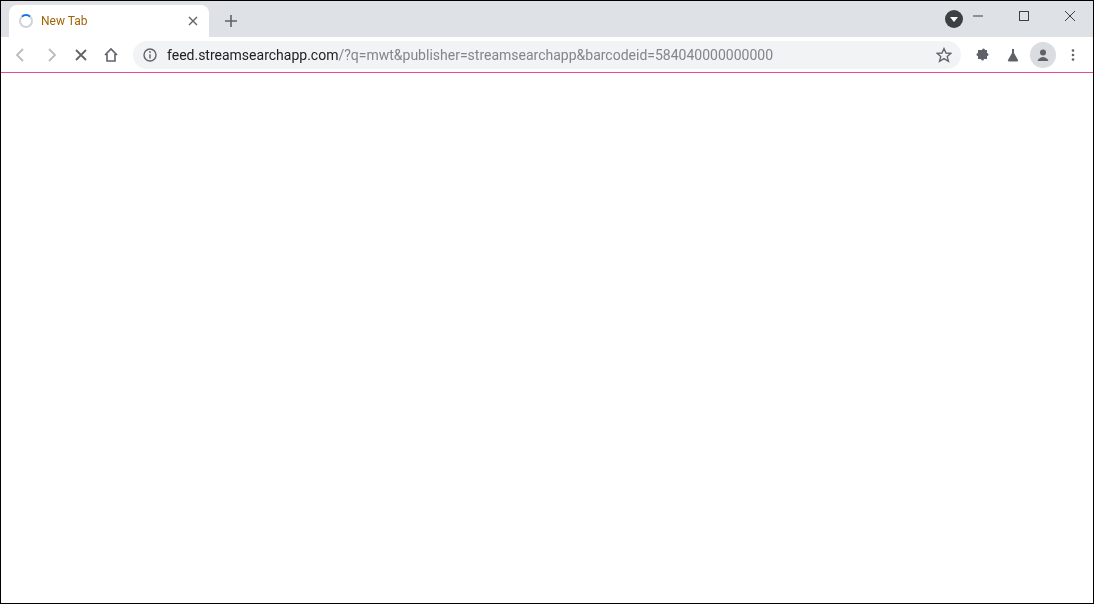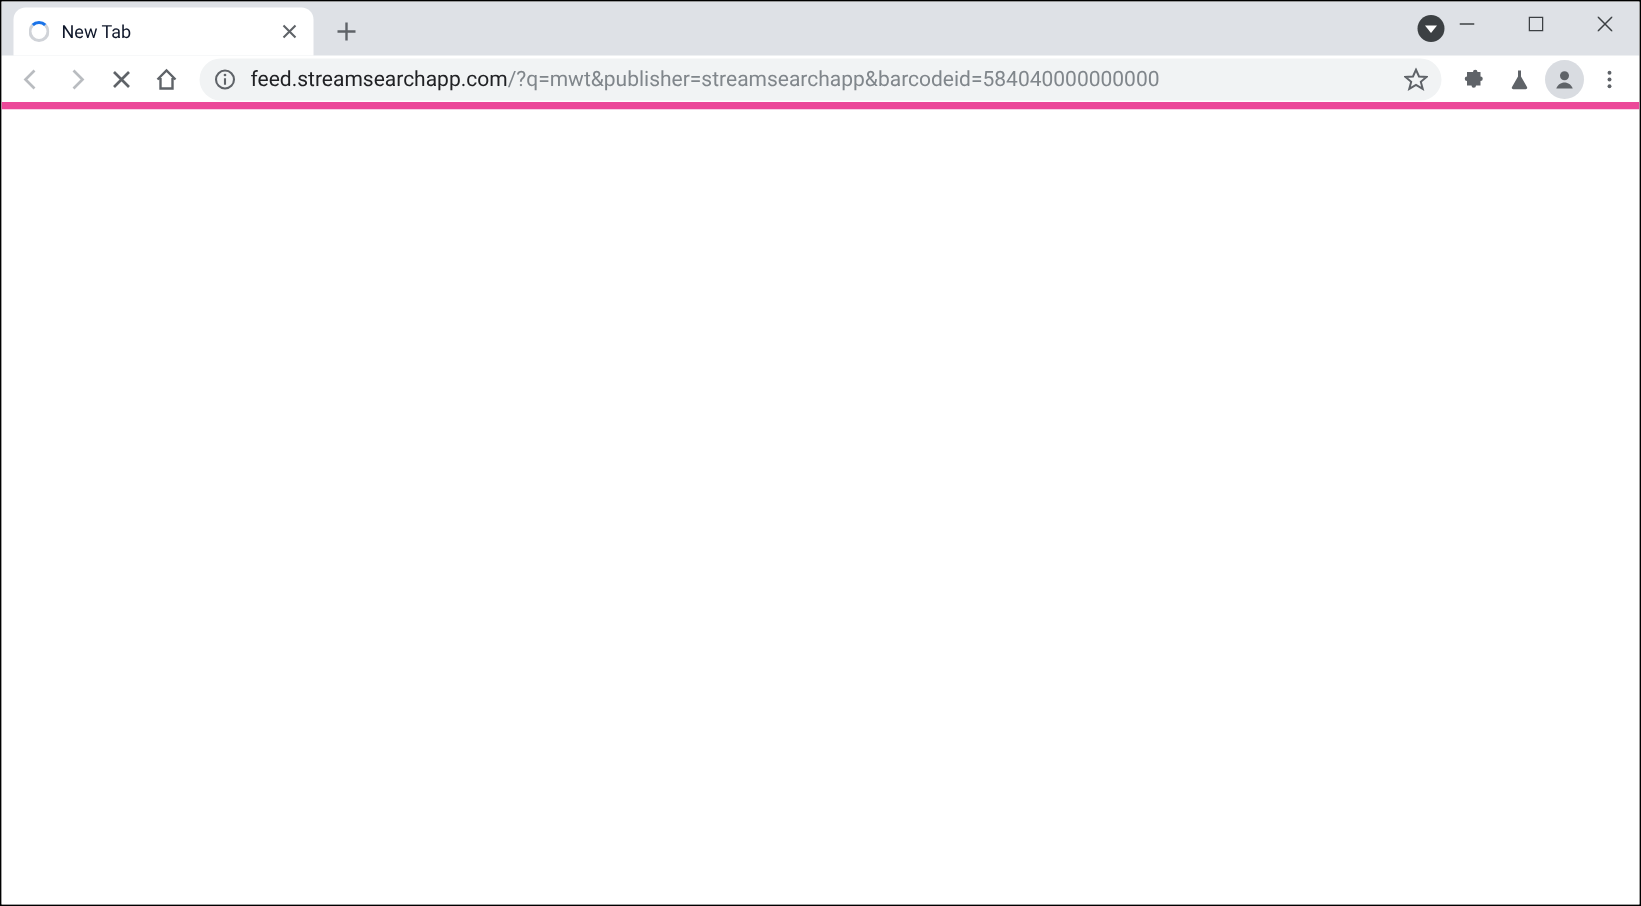--- a/index.html
+++ b/index.html
@@ -32,21 +32,21 @@
     display: flex;
     align-items: center;
     padding: 0 8px 0 10px;
     gap: 8px;
     margin-top: 4px;
     position: relative;
   }
   .tab-title {
     flex: 1;
     font-size: 12px;
-    color: #0f172a;
+    color: #a16207;
     white-space: nowrap;
     overflow: hidden;
     text-overflow: ellipsis;
   }
   .spinner {
     width: 14px; height: 14px;
     border: 2px solid #d0d3d8;
     border-top-color: #1a73e8;
     border-radius: 50%;
     animation: spin 1s linear infinite;
@@ -100,21 +100,21 @@
   }
 
   
   .toolbar {
     height: 36px;
     background: #ffffff;
     display:flex;
     align-items:center;
     padding: 0 6px;
     gap: 2px;
-    border-bottom: 5px solid #ec4899;
+    border-bottom: 1px solid #ec4899;
   }
   .nav-btn {
     width: 28px; height: 28px;
     border-radius: 50%;
     display:flex;align-items:center;justify-content:center;
     color:#5f6368;
     cursor:pointer;
   }
   .nav-btn.disabled { color:#b9bcc0; cursor:default; }
 

